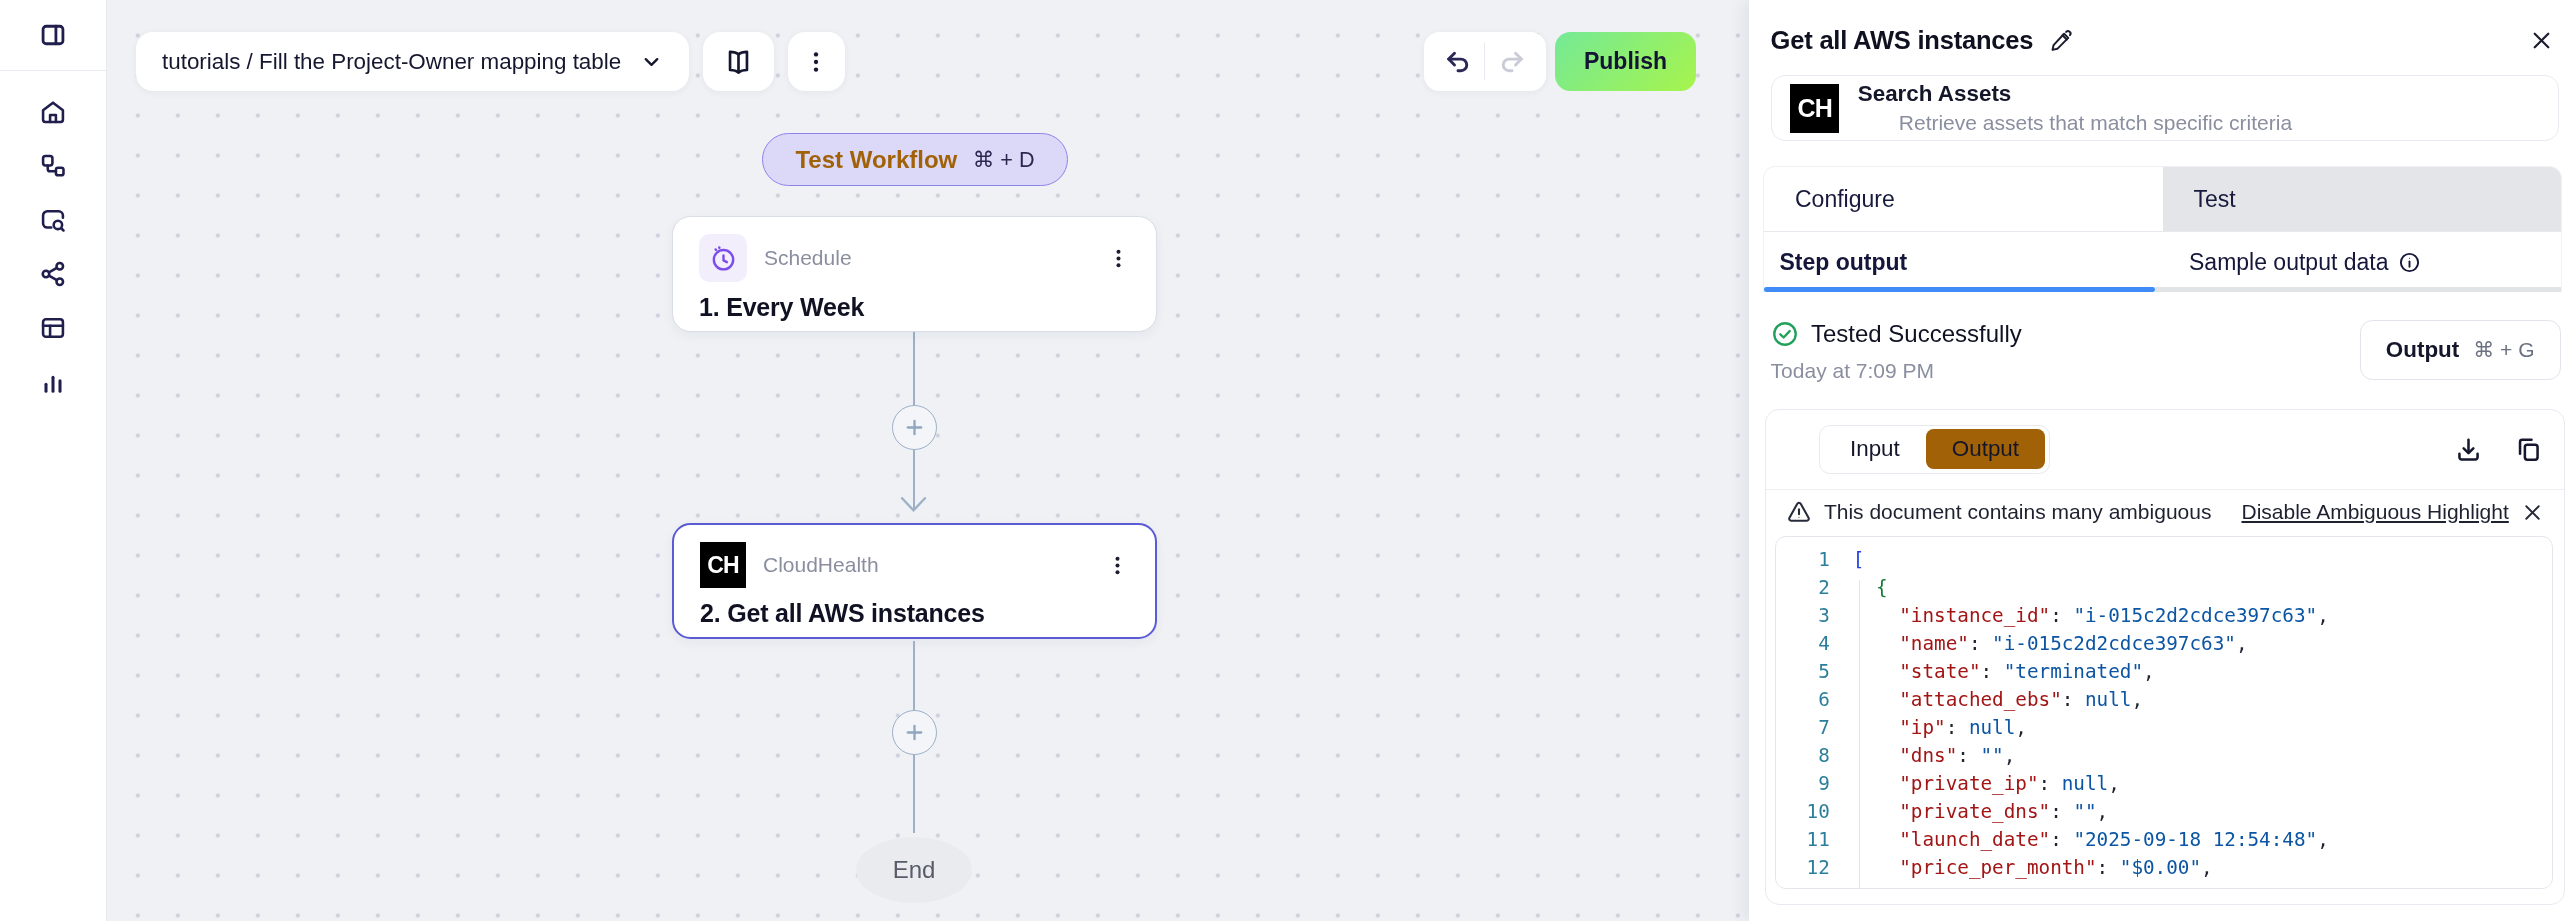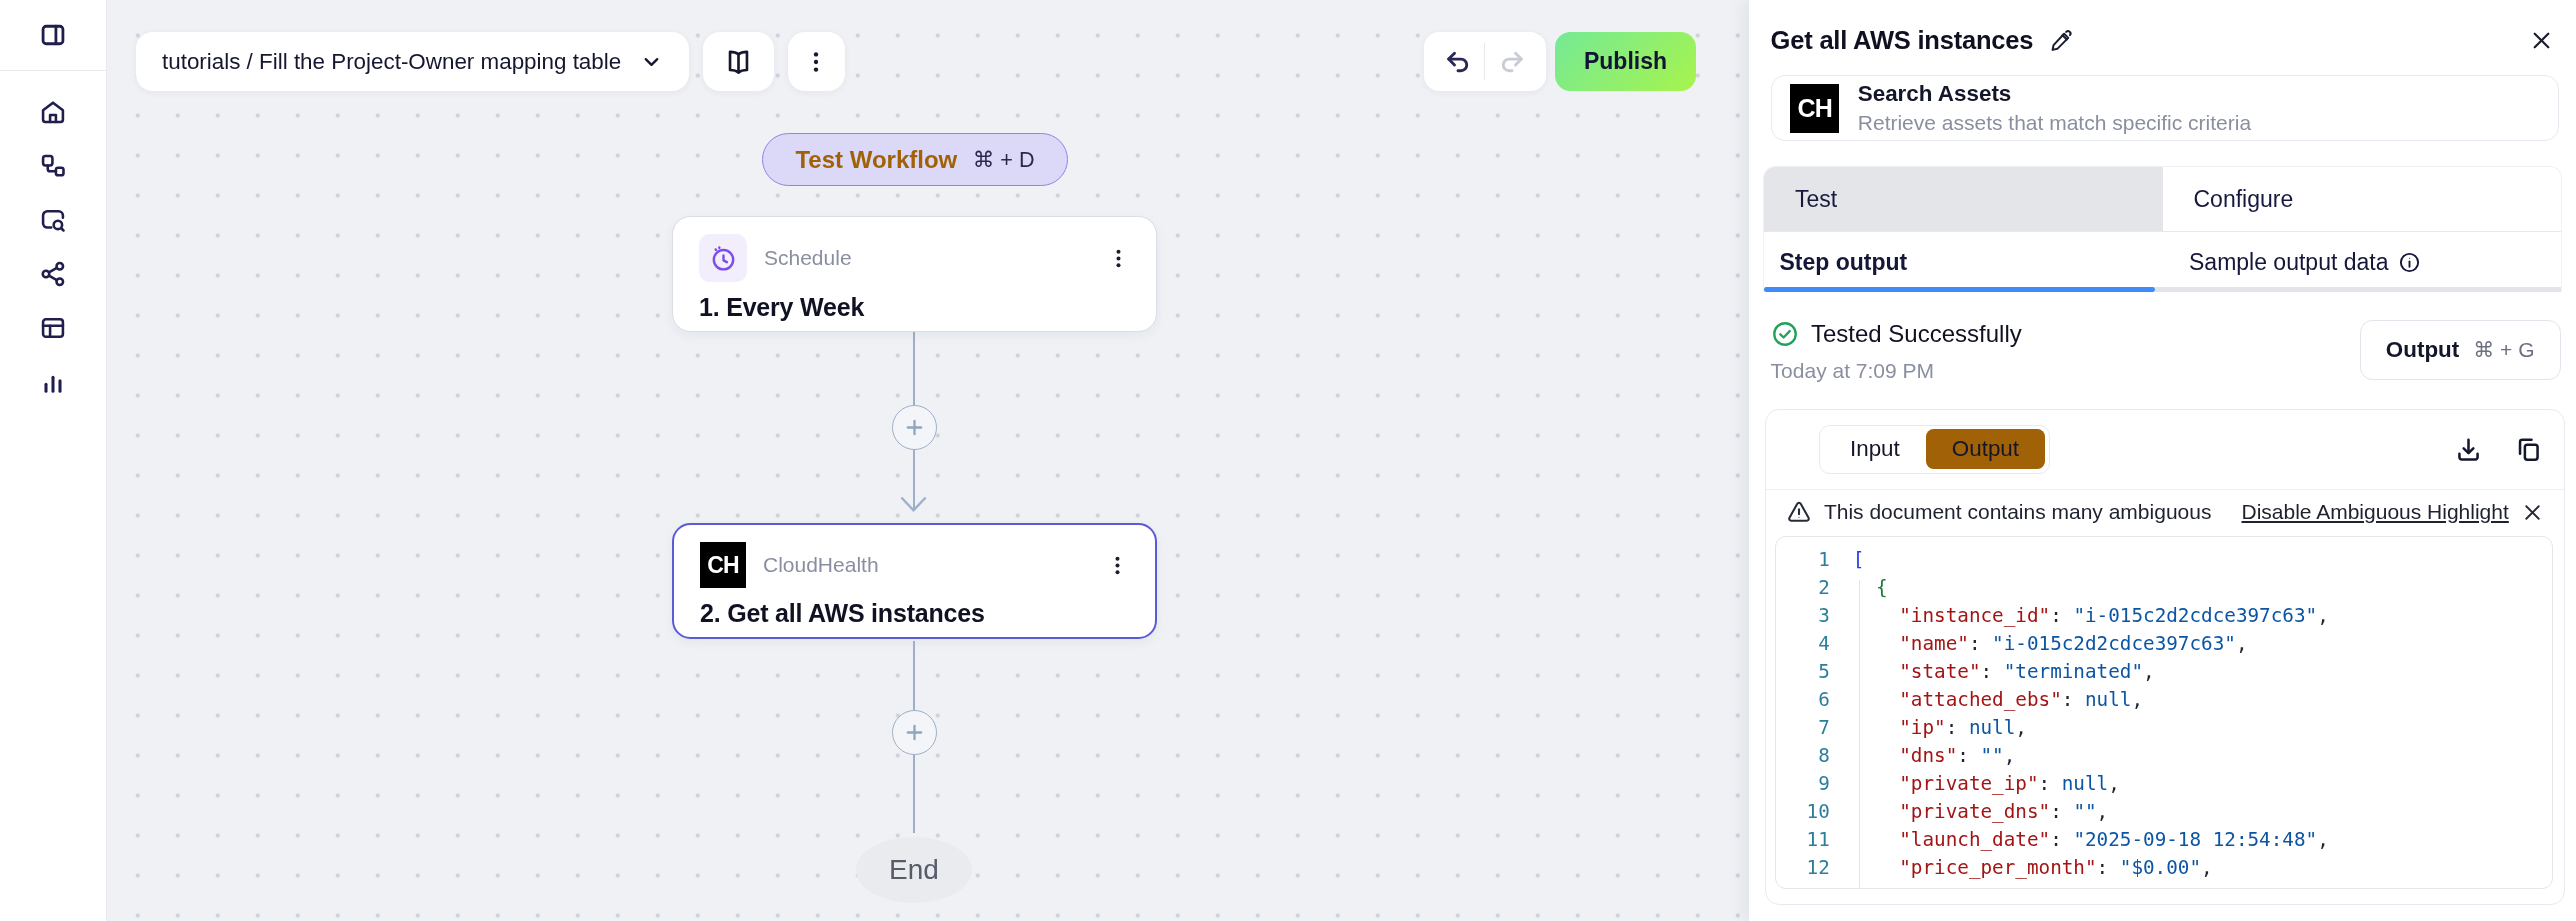--- a/index.html
+++ b/index.html
@@ -63,36 +63,36 @@
   .node-icon{width:48px;height:48px;border-radius:10.8px;background:#f3eefc;display:flex;align-items:center;justify-content:center;color:#7c4dea;}
   .node-icon svg{width:29px;height:29px;}
   .node-logo{width:46px;height:46px;background:#000000;color:#ffffff;display:flex;align-items:center;justify-content:center;
              font-size:23px;font-weight:600;letter-spacing:-0.8px;}
   .node-type{font-size:21px;color:#8a8fa0;margin-left:17px;flex:1;}
   .node-kebab{border:none;background:transparent;color:#1c1d2e;cursor:pointer;width:31px;height:37px;display:flex;align-items:center;justify-content:center;padding:0;}
   .node-title{font-size:25px;font-weight:700;color:#101223;margin-top:10.8px;letter-spacing:-0.2px;}
 
   .end-node{position:absolute;left:749px;top:837px;width:116px;height:66px;border-radius:50%;
             background:#e9ebef;display:flex;align-items:center;justify-content:center;
-            font-size:28px;color:#575c68;}
+            font-size:24px;color:#575c68;}
 
   
   .panel{position:absolute;left:1749px;top:0;width:827px;height:922px;background:#ffffff;z-index:40;
          box-shadow:-6.2px 0 17px rgba(20,24,40,.07);display:flex;flex-direction:column;}
   .panel-header{display:flex;align-items:center;margin:26px 21.6px 0 21.6px;}
   .panel-title{font-size:25.5px;font-weight:700;color:#0f1120;letter-spacing:-0.2px;}
   .edit-btn{border:none;background:transparent;color:#1a1d2e;cursor:pointer;margin-left:15.5px;padding:0;display:flex;}
   .panel-close{border:none;background:transparent;color:#1a1d2e;cursor:pointer;margin-left:auto;padding:0;display:flex;}
 
   .action-card{margin:20px 17px 0 21.6px;height:66px;border:1.2px solid #e7eaf0;border-radius:14px;
                display:flex;align-items:center;padding:0 18.6px;gap:18.6px;}
   .action-logo{width:49px;height:49px;background:#000;color:#fff;display:flex;align-items:center;justify-content:center;
                font-size:25px;font-weight:600;letter-spacing:-0.8px;}
   .action-title{font-size:22.4px;font-weight:600;color:#14162a;}
-  .action-sub{font-size:21px;color:#8a8fa0;margin-top:4.6px;}
+  .action-sub{font-size:21px;color:#8a8fa0;margin-top:4.6px;margin-left:41px;}
 
   .tabs-row{margin:25px 14px 0 14px;height:66px;display:flex;border:0.8px solid #eef0f4;border-bottom:0.8px solid #e7e9ee;
             border-radius:12.4px 12.4px 0 0;overflow:hidden;}
   .tab{flex:1;display:flex;align-items:center;padding-left:31px;font-size:23px;color:#171a3c;cursor:pointer;}
   .tab.gray{background:#e4e5e9;}
 
   .subtabs{margin:0 14px;border-left:0.8px solid #f1f2f6;border-right:0.8px solid #f1f2f6;position:relative;height:60px;
            display:flex;align-items:center;}
   .subtab{font-size:23px;color:#14163a;cursor:pointer;display:flex;align-items:center;gap:9.3px;}
   .subtab.active{font-weight:700;}
@@ -366,22 +366,22 @@
 
     <div class="action-card">
       <span class="action-logo">CH</span>
       <span>
         <div class="action-title">Search Assets</div>
         <div class="action-sub">Retrieve assets that match specific criteria</div>
       </span>
     </div>
 
     <div class="tabs-row">
+      <div class="tab">Configure</div>
       <div class="tab gray">Test</div>
-      <div class="tab">Configure</div>
     </div>
 
     <div class="subtabs">
       <div class="subtab active first">
         <span>Step output</span>
       </div>
       <div class="subtab second">
         <span>Sample output data</span>
         <span style="display:flex">
           <svg viewBox="0 0 24 24" width="23" height="23" fill="none" stroke="currentColor" stroke-width="2">

